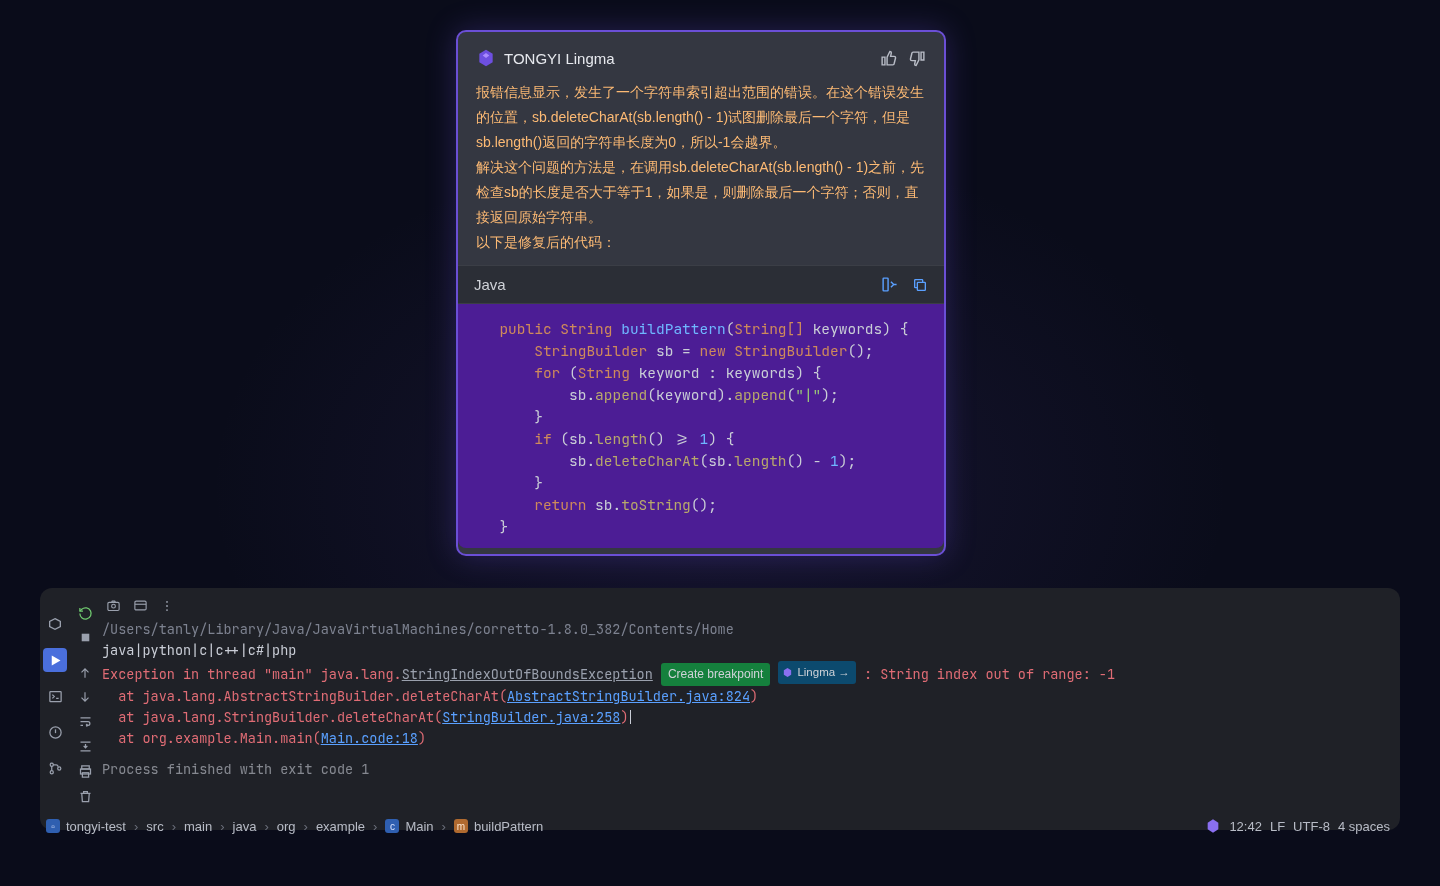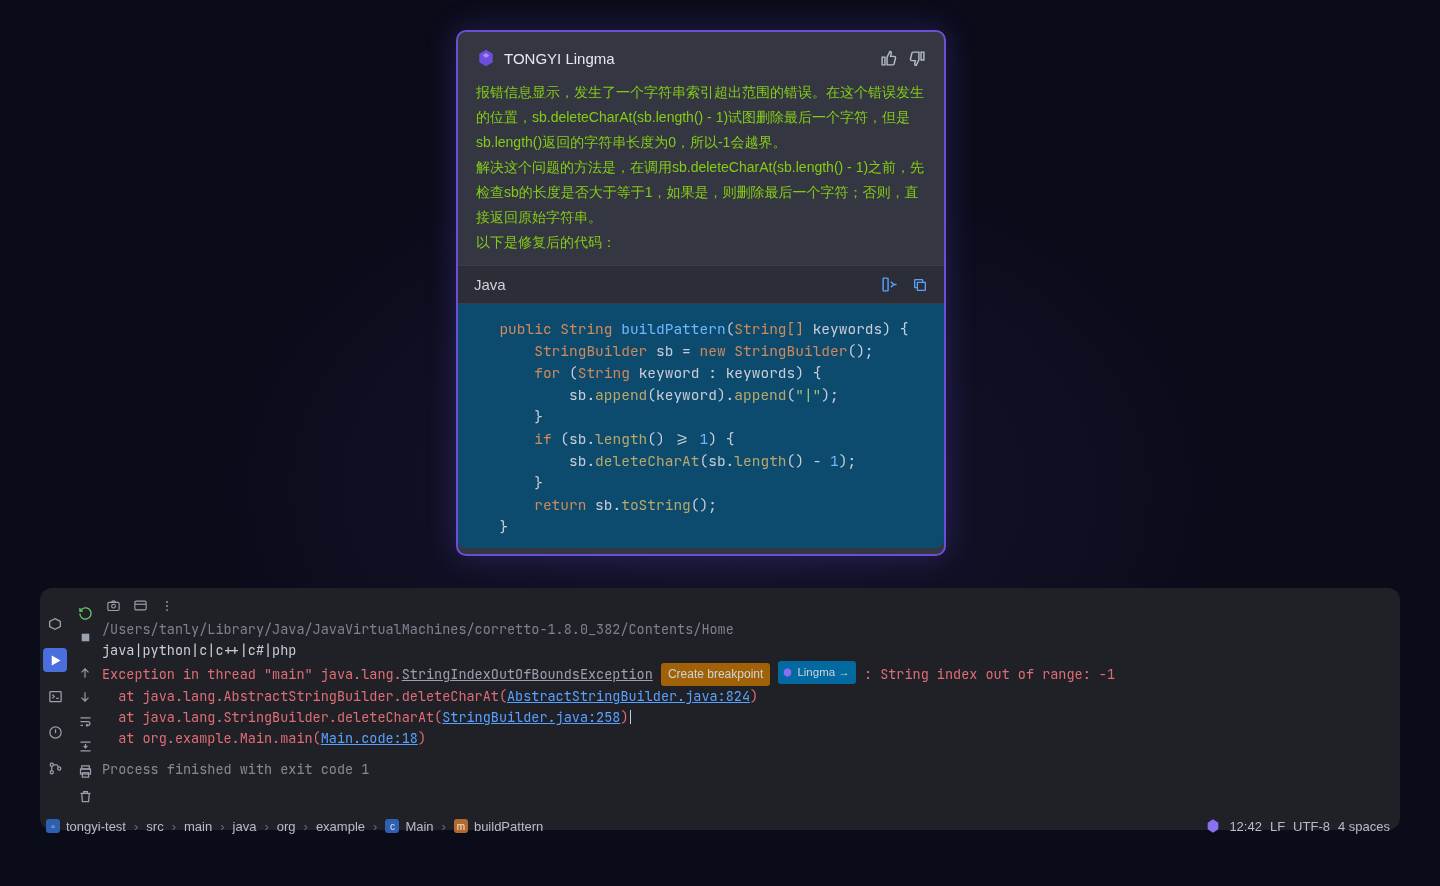--- a/index.html
+++ b/index.html
@@ -30,37 +30,37 @@
     justify-content: space-between;
   }
   .ai-logo {
     width: 20px; height: 20px;
     margin-right: 8px;
     display: flex; align-items: center; justify-content: center;
   }
   .ai-title { color: #e7e9ee; font-size: 15px; font-weight: 500; flex: 1; }
   .ai-thumb { color: #b8bcc6; margin-left: 12px; cursor: pointer; display:flex; align-items:center; }
   .ai-body {
-    color: #84cc16;
+    color: #fdba74;
     font-size: 14px;
     line-height: 25px;
     padding: 0 18px 10px 18px;
   }
   .code-lang-bar {
     display: flex;
     align-items: center;
     background: #2b2e36;
     padding: 10px 16px;
     border-top: 1px solid #3b3e46;
     border-bottom: 1px solid #3b3e46;
   }
   .code-lang { color: #cfd2d8; font-size: 15px; flex: 1; }
   .code-action { color: #5aa0ff; margin-left: 14px; cursor: pointer; display:flex; align-items:center; }
   .code-block {
-    background: #0c4a6e;
+    background: #4c1d95;
     padding: 14px 0 10px 24px;
     font-family: "JetBrains Mono", Menlo, Consolas, monospace;
     font-size: 14.5px;
     line-height: 22px;
     color: #c9cdd6;
     white-space: pre;
     overflow: hidden;
     border-radius: 0 0 8px 8px;
   }
   .tok-kw { color: #cf8a5b; }
@@ -139,32 +139,32 @@
     color: #b8bcc6;
     overflow: hidden;
   }
   .con-path { color: #7d8290; }
   .con-out { color: #c9cdd6; }
   .con-err { color: #e06c75; }
   .con-link { color: #5aa0ff; text-decoration: underline; }
   .con-exc-link { color: #9aa0ad; text-decoration: underline; }
   .con-badge {
     display: inline-block;
-    background: #a16207;
+    background: #15803d;
     color: #cfd2d8;
     font-family: -apple-system, sans-serif;
     font-size: 12px;
     padding: 1px 7px;
     border-radius: 3px;
     vertical-align: 1px;
   }
   .con-lingma-chip {
     display: inline-flex;
     align-items: center;
-    background: #0369a1;
+    background: #0c4a6e;
     font-family: -apple-system, sans-serif;
     font-size: 11.5px;
     padding: 1px 6px 1px 4px;
     border-radius: 3px;
     gap: 4px;
     vertical-align: 1px;
     color: #cfd2d8;
   }
   .caret {
     display:inline-block; width:1px; height:14px;

